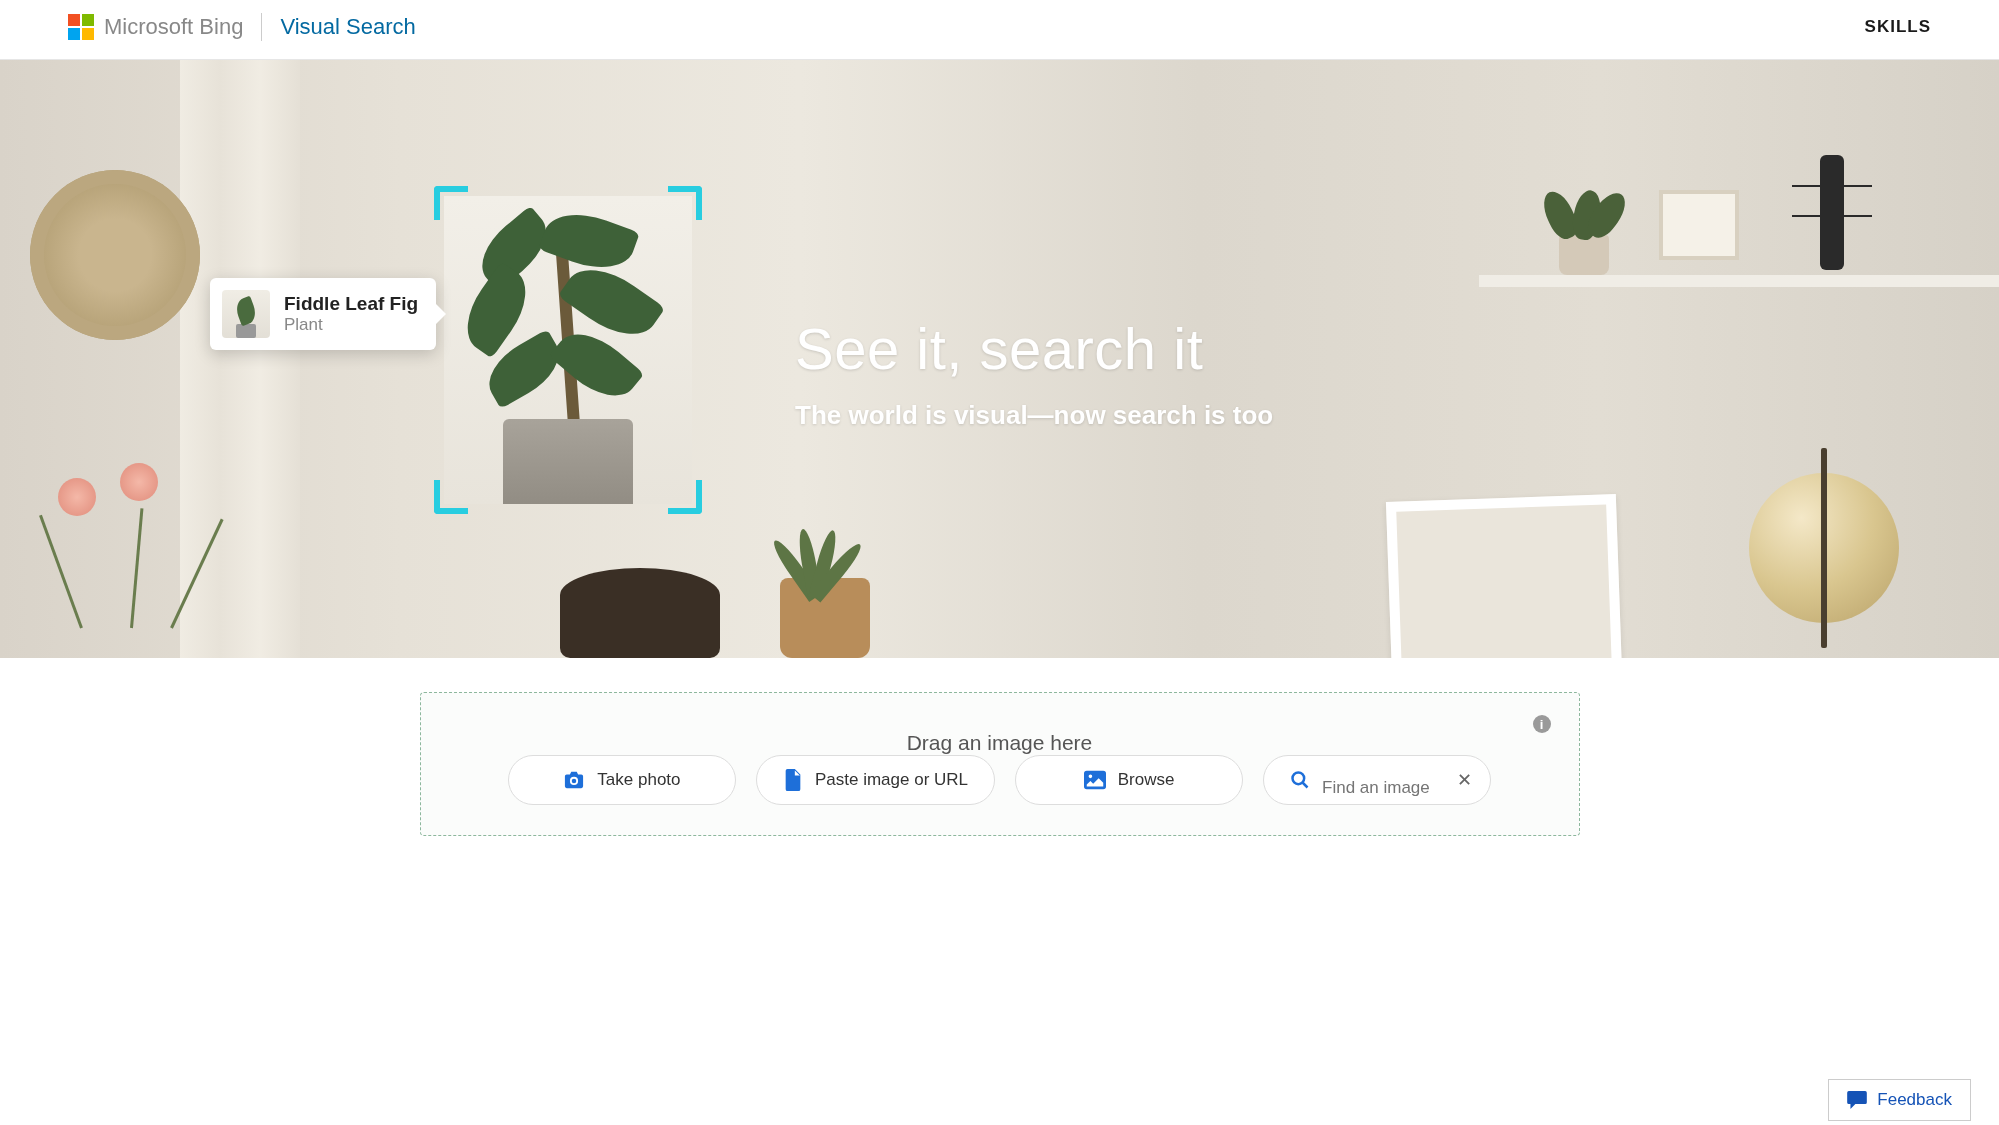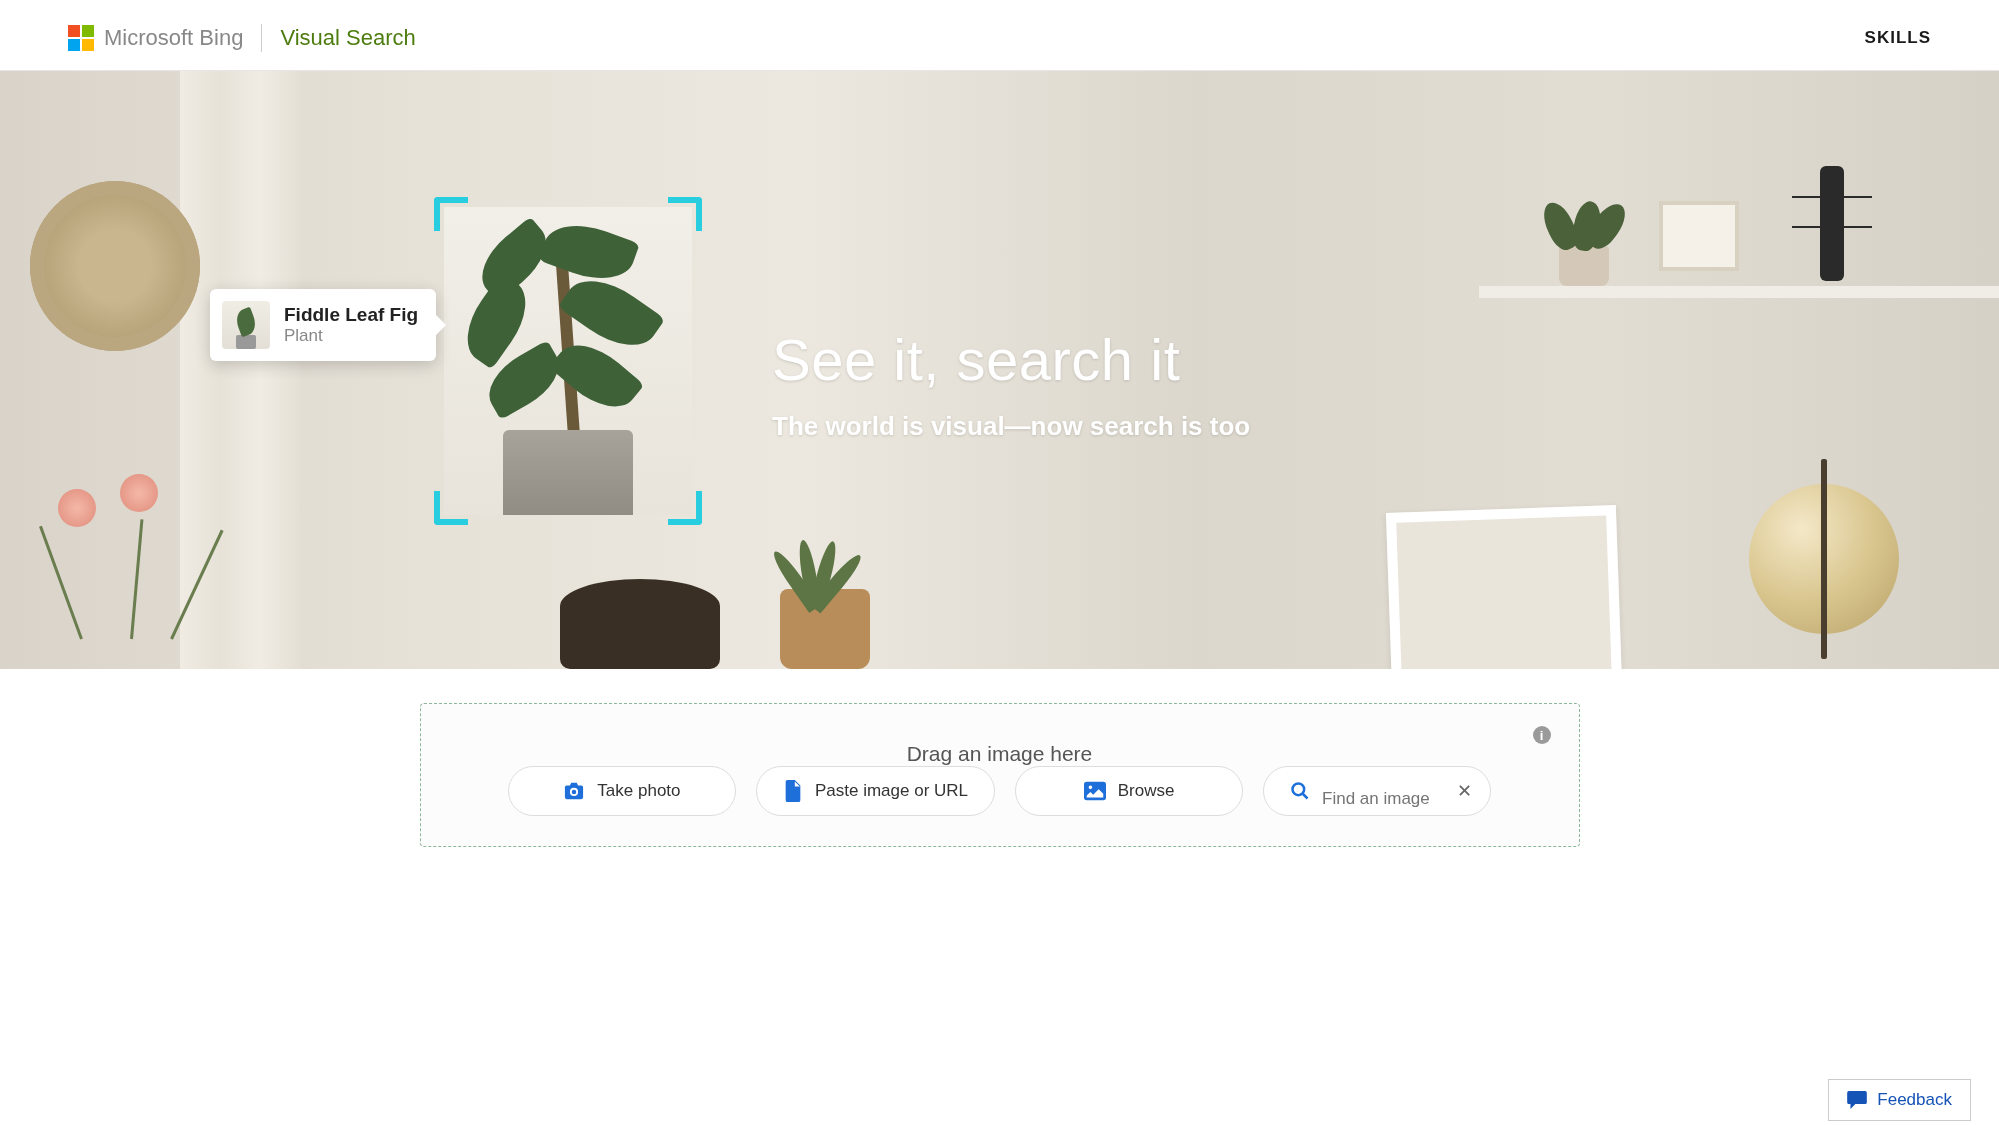--- a/index.html
+++ b/index.html
@@ -1,27 +1,27 @@
 <!DOCTYPE html>
 <html><head>
 <meta charset="utf-8">
 <style>
 * { margin: 0; padding: 0; box-sizing: border-box; }
 body { font-family: 'Segoe UI', Arial, sans-serif; background: #fff; color: #1a1a1a; overflow-x: hidden; }
 
 
-.header { display: flex; align-items: center; justify-content: space-between; padding: 24px 68px 18px 68px; background: #fff; border-bottom: 1px solid #e6e6e6; }
+.header { display: flex; align-items: center; justify-content: space-between; padding: 13px 68px 18px 68px; background: #fff; border-bottom: 1px solid #e6e6e6; }
 .header-left { display: flex; align-items: center; gap: 18px; }
 .logo-wrap { display: flex; align-items: center; gap: 10px; }
 .ms-logo { display: grid; grid-template-columns: 12px 12px; grid-template-rows: 12px 12px; gap: 2px; }
 .ms-logo span:nth-child(1){ background:#f25022; } .ms-logo span:nth-child(2){ background:#7fba00; }
 .ms-logo span:nth-child(3){ background:#00a4ef; } .ms-logo span:nth-child(4){ background:#ffb900; }
 .brand-text { font-size: 22px; color: #888; font-weight: 400; }
 .divider { width: 1px; height: 28px; background: #ccc; }
-.product-name { font-size: 22px; color: #4d7c0f; font-weight: 400; text-align: right; }
+.product-name { font-size: 22px; color: #0369a1; font-weight: 400; text-align: right; }
 .skills-link { font-size: 17px; font-weight: 600; color: #1a1a1a; letter-spacing: 1px; cursor: pointer; }
 
 
 .hero { position: relative; height: 598px; overflow: hidden; background: linear-gradient(100deg,#e8e3da 0%,#ede9e0 30%,#d8d3ca 55%,#e5e0d7 100%); }
 .hero-bg { position:absolute; inset:0; }
 .hero-bg .wall { position:absolute; inset:0; background: linear-gradient(90deg,#d9d3c9 0%,#e6e1d7 20%,#ece8df 40%,#dcd7cd 60%,#e2ddd3 80%,#d6d1c7 100%); }
 .hero-bg .curtain { position:absolute; left:180px; top:0; width:120px; height:100%; background: linear-gradient(90deg,#f2eee5,#e8e3d9,#f2eee5,#e5e0d6); opacity:.9; }
 .hero-bg .mirror { position:absolute; left:30px; top:110px; width:170px; height:170px; border-radius:50%; background: radial-gradient(circle, #c9b58e 30%, #b8a47a 60%, #a08f6a 100%); box-shadow: inset 0 0 0 14px #bba77f; }
 .hero-bg .shelf { position:absolute; right:0; top:215px; width:520px; height:12px; background:#f0ede6; }
 .hero-bg .globe { position:absolute; right:100px; bottom:35px; width:150px; height:150px; border-radius:50%; background: radial-gradient(circle at 35% 30%, #f4e8c8, #d9c68f, #b8a168); }
@@ -76,21 +76,21 @@
 
 .tooltip-card { position:absolute; left:210px; top:218px; background:#fff; border-radius:6px; box-shadow:0 4px 16px rgba(0,0,0,.18); padding:12px 18px 12px 12px; display:flex; align-items:center; gap:14px; }
 .tooltip-card::after { content:''; position:absolute; right:-10px; top:50%; transform:translateY(-50%); border:10px solid transparent; border-left-color:#fff; border-right:none; }
 .tooltip-thumb { width:48px; height:48px; background: linear-gradient(#f0ede5,#e3dfd6); border-radius:4px; display:flex; align-items:flex-end; justify-content:center; overflow:hidden; }
 .tooltip-thumb .mini-pot { width:20px; height:14px; background:#999; border-radius:2px; }
 .tooltip-thumb .mini-leaf { position:absolute; width:18px; height:26px; background:#4a6b3e; border-radius:60% 10% 60% 10%; transform:translateY(-14px) rotate(-20deg); }
 .tooltip-text .tt-title { font-size:19px; font-weight:700; color:#222; }
 .tooltip-text .tt-sub { font-size:17px; color:#888; }
 
 
-.hero-text { position:absolute; left:772px; top:255px; color:#fff; text-shadow:0 1px 3px rgba(0,0,0,.15); }
+.hero-text { position:absolute; left:795px; top:255px; color:#fff; text-shadow:0 1px 3px rgba(0,0,0,.15); }
 .hero-headline { font-size:58px; font-weight:300; letter-spacing:.5px; }
 .hero-sub { font-size:26px; font-weight:700; margin-top:18px; }
 
 
 .upload-zone { max-width:1160px; margin:34px auto 0; border:1px dashed #8db79d; border-radius:4px; background:#fbfcfb; padding:38px 30px 30px; position:relative; }
 .info-icon { position:absolute; top:22px; right:28px; width:18px; height:18px; border-radius:50%; background:#9a9a9a; color:#fff; font-size:13px; display:flex; align-items:center; justify-content:center; font-weight:700; cursor:pointer; }
 .drag-text { text-align:center; font-size:21px; color:#555; }
 .or-text { text-align:center; font-size:19px; color:#555; margin:16px 0 26px; }
 .action-row { display:flex; gap:20px; justify-content:center; }
 .pill { height:50px; border-radius:26px; border:1px solid #ddd; background:#fff; display:flex; align-items:center; justify-content:center; gap:12px; font-size:17px; color:#333; cursor:pointer; padding:8px 26px; min-width:228px; }

